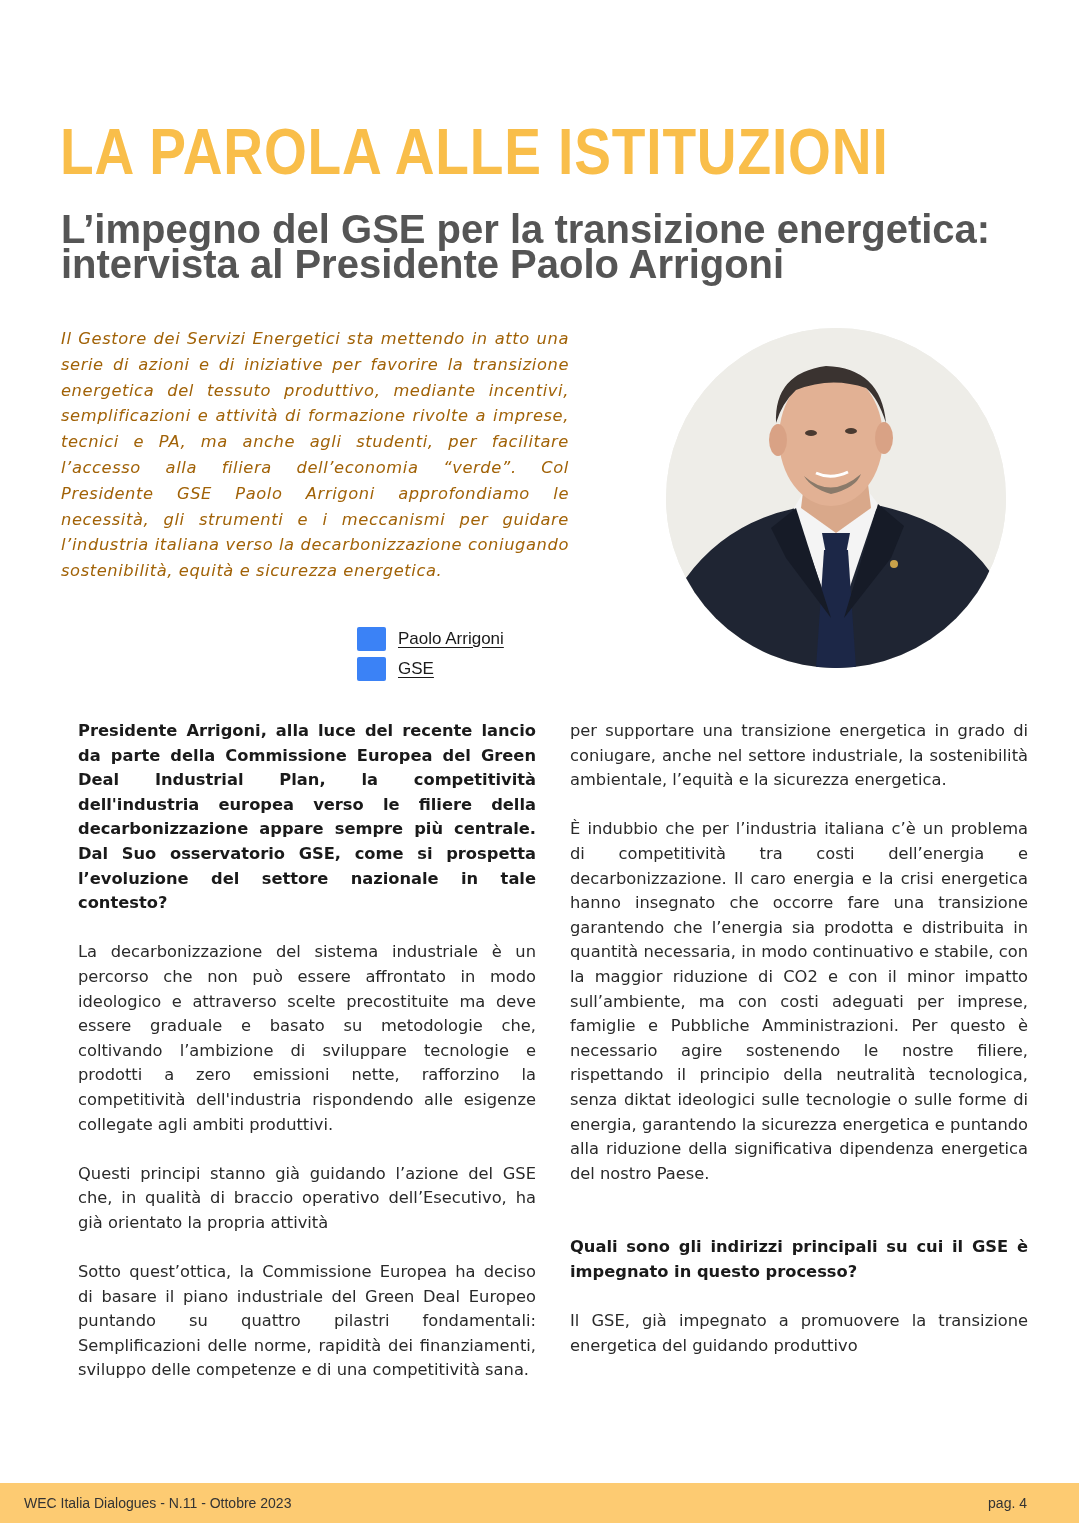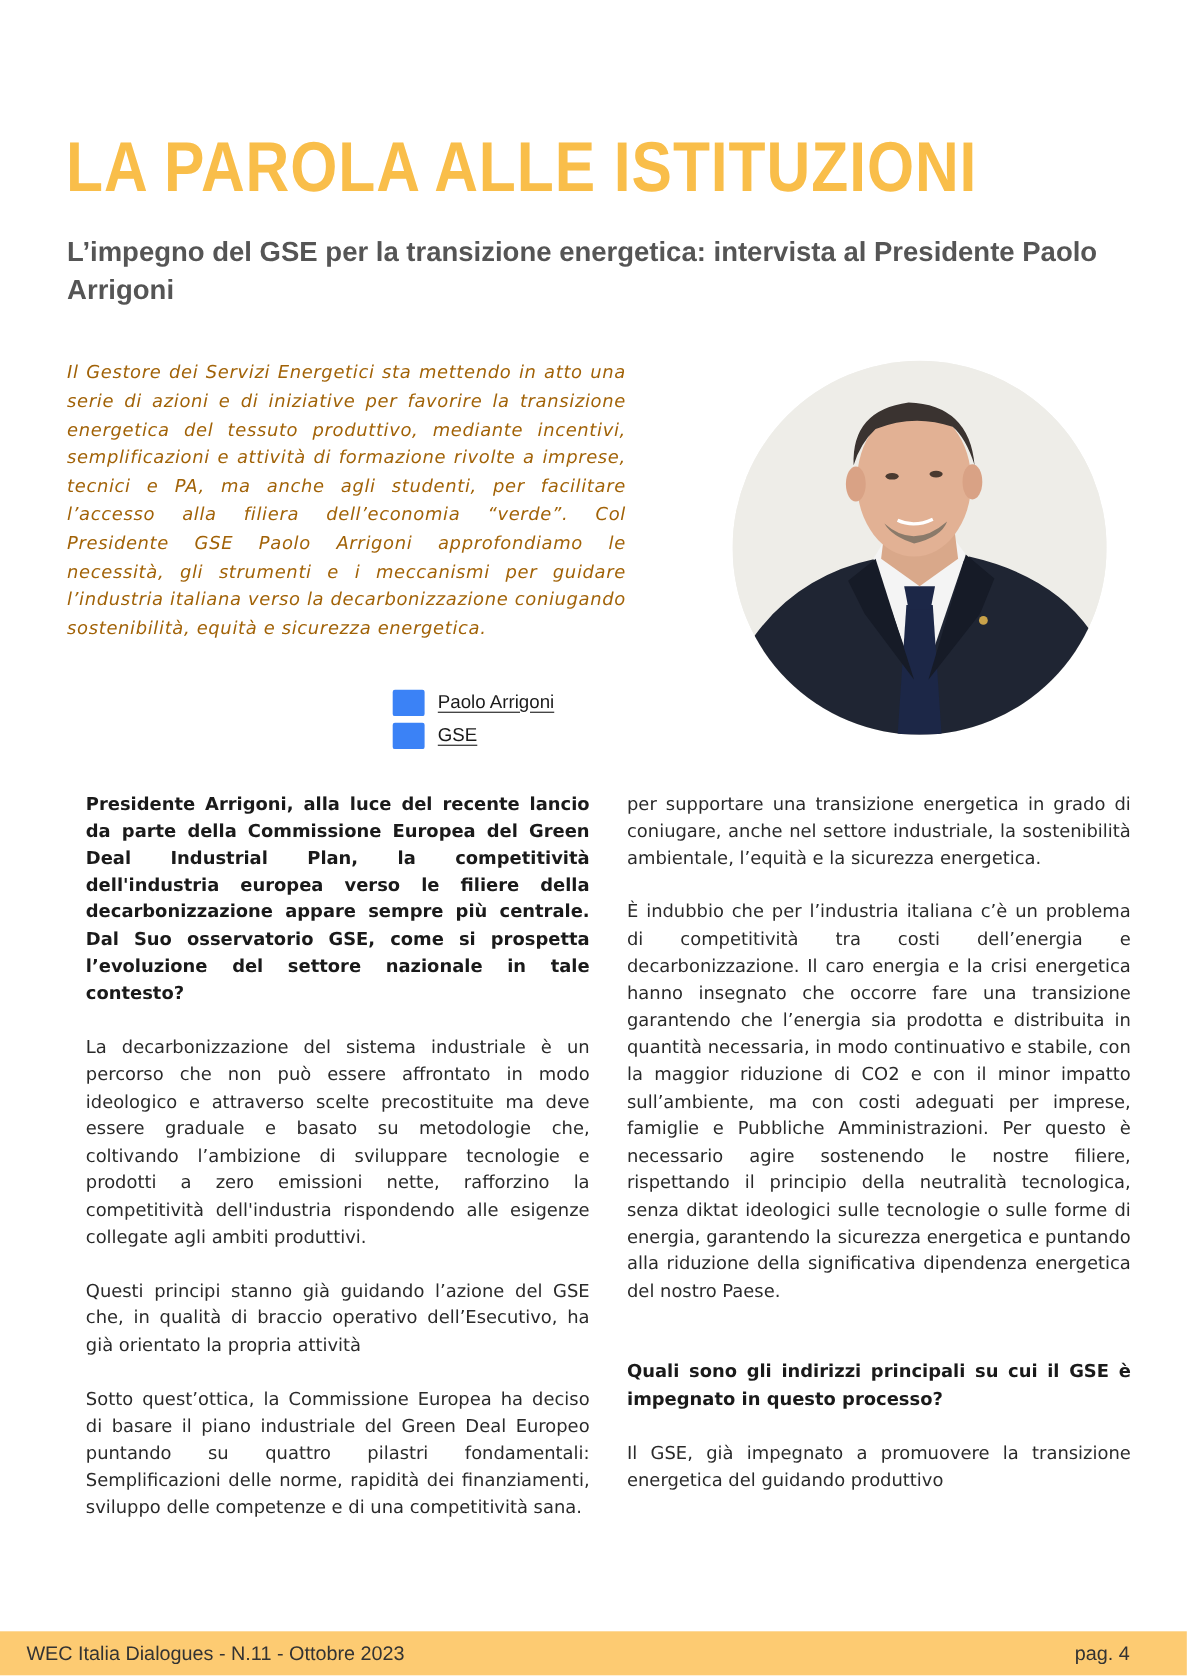--- a/index.html
+++ b/index.html
@@ -25,21 +25,21 @@
       transform: scaleX(0.86);
       transform-origin: left top;
       white-space: nowrap;
     }
     .article-title {
       position: absolute;
       left: 61px; top: 212px;
       width: 990px;
       font-family: "Liberation Sans", sans-serif;
       font-weight: bold;
-      font-size: 25px;
+      font-size: 40px;
       line-height: 35px;
       color: #555555;
     }
     .intro {
       position: absolute;
       left: 61px; top: 326px;
       width: 508px;
       font-family: "DejaVu Sans", sans-serif;
       font-style: italic;
       font-size: 16.3px;
@@ -109,21 +109,21 @@
     .col .spacer { height: 24.6px; }
 
     .footer {
       position: absolute;
       left: 0; top: 1483px;
       width: 1079px; height: 40px;
       background: #FDCB72;
       display: flex; align-items: center; justify-content: space-between;
       padding: 0 52px 0 24px;
       font-family: "Liberation Sans", sans-serif;
-      font-size: 18px;
+      font-size: 14px;
       color: #333333;
     }
   </style>
 </head>
 <body>
 
 <div class="section-title">LA PAROLA ALLE ISTITUZIONI</div>
 
 <h1 class="article-title">L’impegno del GSE per la transizione energetica: intervista al Presidente Paolo Arrigoni</h1>
 

